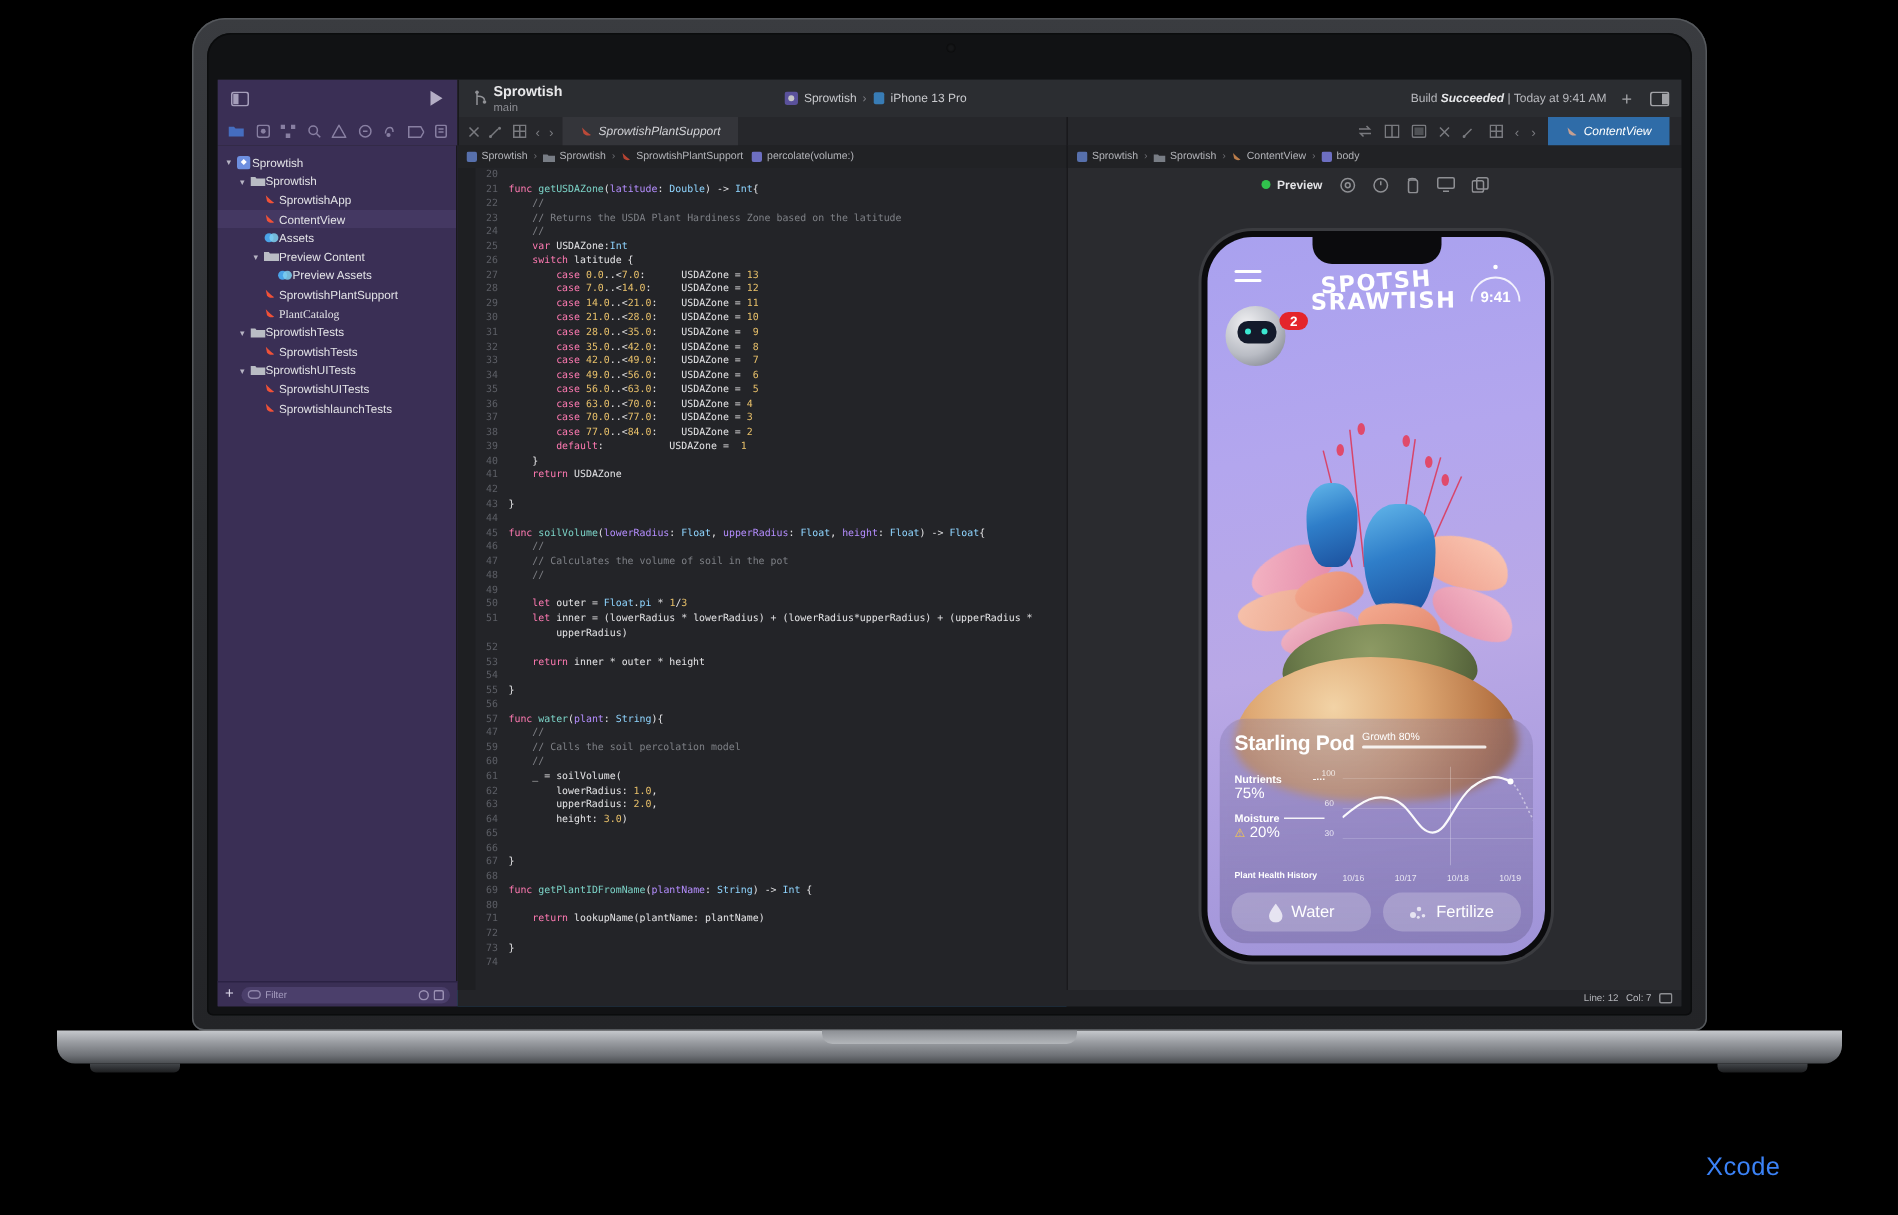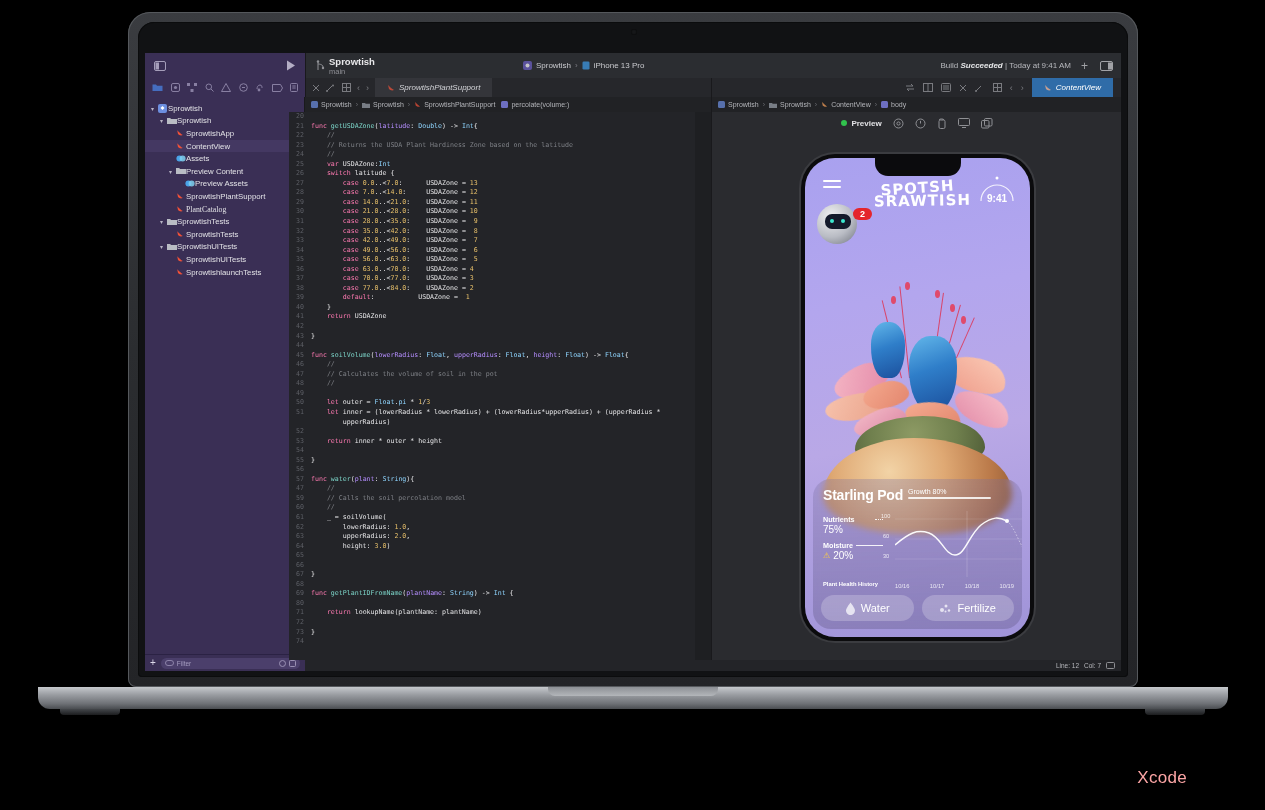--- a/index.html
+++ b/index.html
@@ -42,21 +42,21 @@
     border-radius: 0 0 7px 7px;
   }
   .foot-l, .foot-r {
     position: absolute; top: 709px; height: 6px;
     background: linear-gradient(180deg,#44474b,#1c1d1f); border-radius: 0 0 4px 4px;
   }
   .foot-l { left: 60px; width: 60px; }
   .foot-r { left: 1145px; width: 60px; }
   .xcode-label {
     position: absolute; right: 78px; top: 768px;
-    color: #fca5a5; font-size: 17px; letter-spacing: 0.3px;
+    color: #3b82f6; font-size: 17px; letter-spacing: 0.3px;
   }
 
   
   .toolbar { position: absolute; left: 0; top: 0; width: 976px; height: 25px; display: flex; }
   .tb-left {
     width: 160px; height: 25px; background: #3a2f55;
     display: flex; align-items: center; justify-content: space-between; padding: 0 9px;
   }
   .tb-right {
     flex: 1; height: 25px; background: #2b2d31;
@@ -101,21 +101,21 @@
   #crumb-editor { left: 160px; width: 406px; }
   #crumb-preview { left: 566px; width: 410px; border-left: 1px solid #19191c; }
   .crumbrow .sep { color: #6b6c71; margin: 0 1px; }
 
   
   .navigator {
     position: absolute; left: 0; top: 44px; width: 160px; height: 574px;
     background: #3a2f55; border-right: 1px solid #19191c;
   }
   .editor {
-    position: absolute; left: 144px; top: 59px; width: 406px; height: 548px;
+    position: absolute; left: 172px; top: 59px; width: 406px; height: 548px;
     background: #232428; overflow: hidden;
   }
   .preview {
     position: absolute; left: 566px; top: 59px; width: 410px; height: 548px;
     background: #2a2b2f; border-left: 1px solid #19191c; overflow: hidden;
   }
 
   
   .tree { padding: 5px 0 0 0; }
   .node {

